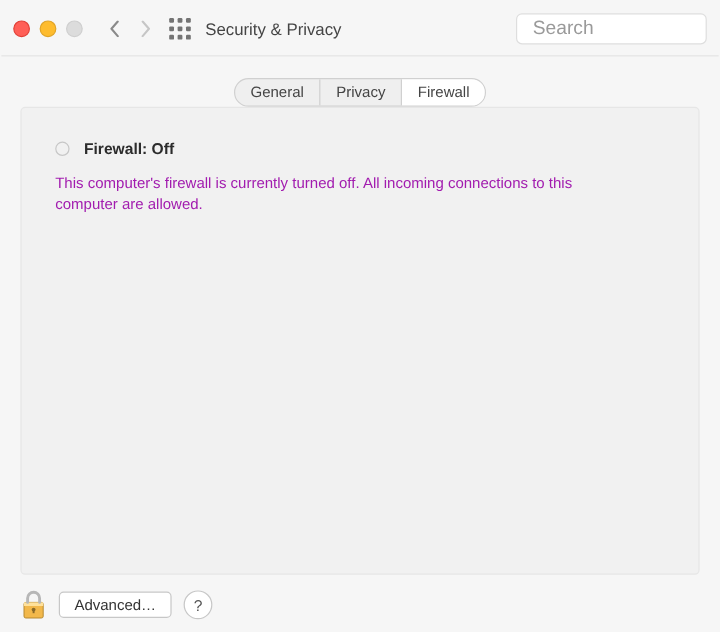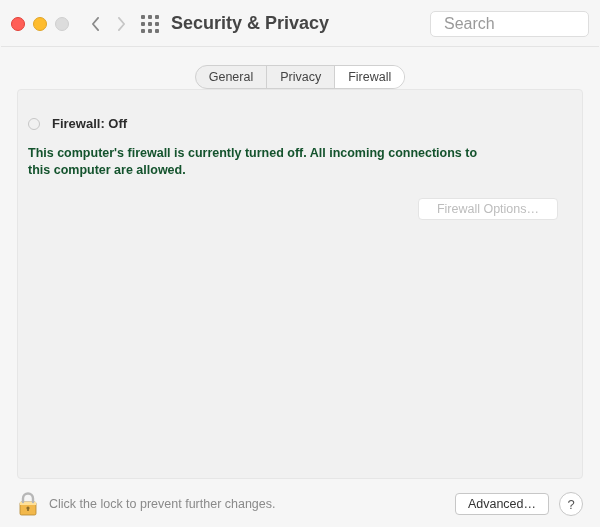--- a/index.html
+++ b/index.html
@@ -8,39 +8,39 @@
   .titlebar{height:46px;display:flex;align-items:center;border-bottom:1px solid #e4e4e4;padding:0 10px;box-sizing:border-box;background:#f6f6f6;}
   .traffic{display:flex;gap:8px;margin-right:10px;}
   .dot{width:12px;height:12px;border-radius:50%;}
   .dot.red{background:#ff5f57;border:0.5px solid #e14138;}
   .dot.yellow{background:#febc2e;border:0.5px solid #e0a428;}
   .dot.grey{background:#dcdcdc;border:0.5px solid #cfcfcf;}
   .nav-arrows{display:flex;gap:6px;margin-left:6px;margin-right:10px;color:#888;}
   .nav-arrow{width:20px;height:20px;display:flex;align-items:center;justify-content:center;font-size:16px;color:#8a8a8a;}
   .apps-grid{width:18px;height:18px;display:grid;grid-template-columns:repeat(3,4px);grid-template-rows:repeat(3,4px);gap:3px;margin-right:12px;}
   .apps-grid span{width:4px;height:4px;background:#747474;border-radius:1px;}
-  .titlebar-title{font-weight:700;font-size:18px;color:#454545;}
+  .titlebar-title{font-weight:400;font-size:14px;color:#454545;}
   .search-box{margin-left:auto;width:145px;height:24px;background:#fff;border:1px solid #dedede;border-radius:5px;display:flex;align-items:center;padding:0 6px;color:#9a9a9a;}
   .search-box svg{width:12px;height:12px;margin-right:5px;fill:#9a9a9a;}
   .search-box input{border:none;outline:none;flex:1;font-size:16px;color:#737373;background:transparent;}
   .search-box input::placeholder{color:#9a9a9a;}
   
   .tabbar{display:flex;justify-content:center;margin-top:18px;}
   .tabseg{display:flex;border:1px solid #d0d0d0;border-radius:12px;overflow:hidden;background:#efefef;}
   .tab{padding:4px 13px;font-size:12.5px;color:#444;border-right:1px solid #d0d0d0;}
   .tab:last-child{border-right:none;}
   .tab.active{background:#fff;}
   
-  .panel{margin:0 16px 0 16px;background:#f1f1f1;border:1px solid #e6e6e6;border-radius:4px;height:390px;box-sizing:border-box;padding:26px 24px 18px 10px;position:relative;}
+  .panel{margin:0 16px 0 16px;background:#f1f1f1;border:1px solid #e6e6e6;border-radius:4px;height:390px;box-sizing:border-box;padding:26px 24px 18px 28px;position:relative;}
   .status-row{display:flex;align-items:center;}
   .status-dot{width:10px;height:10px;border:1.5px solid #c7c7c7;border-radius:50%;margin-right:12px;background:#f1f1f1;}
   .status-text{font-weight:700;font-size:13px;color:#2c2c2c;}
   .turn-on-wrap{margin-left:auto;border:3px solid #d238e8;border-radius:4px;padding:2px;}
   .turn-on-btn{background:#fff;border:1px solid #c7c7c7;border-radius:4px;padding:3px 18px;font-size:12.5px;color:#333;cursor:pointer;}
-  .desc{margin-top:14px;font-size:12.5px;color:#14532d;max-width:460px;line-height:1.35;font-weight:bold;}
+  .desc{margin-top:14px;font-size:12.5px;color:#a21caf;max-width:460px;line-height:1.35;}
   .options-btn{position:absolute;right:24px;top:108px;background:#fff;border:1px solid #e4e4e4;border-radius:4px;padding:3px 18px;font-size:12.5px;color:#bdbdbd;cursor:default;}
   
   .footer{position:absolute;left:0;right:0;bottom:0;height:44px;display:flex;align-items:center;padding:0 16px;box-sizing:border-box;}
   .lock-icon{width:22px;height:26px;margin-right:10px;}
   .footer-text{font-size:12.5px;color:#8a8a8a;flex:1;}
   .adv-btn{background:#fff;border:1px solid #c7c7c7;border-radius:4px;padding:3px 12px;font-size:12.5px;color:#333;cursor:pointer;margin-right:10px;}
   .help-btn{width:22px;height:22px;border:1px solid #c7c7c7;border-radius:50%;background:#fff;display:flex;align-items:center;justify-content:center;font-size:13px;color:#555;cursor:pointer;}
 </style>
 </head>
 <body>
@@ -92,31 +92,29 @@
       <div class="tab active">Firewall</div>
     </div>
   </div>
 
   <div class="panel">
     <div class="status-row">
       <div class="status-dot"></div>
       <div class="status-text">Firewall: Off</div>
     </div>
     <div class="desc">This computer's firewall is currently turned off. All incoming connections to this computer are allowed.</div>
-    <button class="options-btn" disabled="">Firewall Options…</button>
   </div>
 
   <div class="footer">
     <div class="lock-icon">
       <svg viewBox="0 0 22 26" width="22" height="26">
         <rect x="3" y="11" width="16" height="13" rx="1.5" fill="#f2b84b" stroke="#b4862d" stroke-width="0.8"></rect>
         <rect x="3" y="11" width="16" height="3" fill="#ffe19a"></rect>
         <path d="M6 11 V7.5 a5 5 0 0 1 10 0 V11" fill="none" stroke="#b7b7b7" stroke-width="2.4" stroke-linecap="round"></path>
         <circle cx="11" cy="17" r="1.6" fill="#8a6a29"></circle>
         <rect x="10.2" y="17" width="1.6" height="3" fill="#8a6a29"></rect>
       </svg>
     </div>
-    <div class="footer-text">Click the lock to prevent further changes.</div>
     <button class="adv-btn">Advanced…</button>
     <div class="help-btn">?</div>
   </div>
 
 </div>
 
 </body></html>

